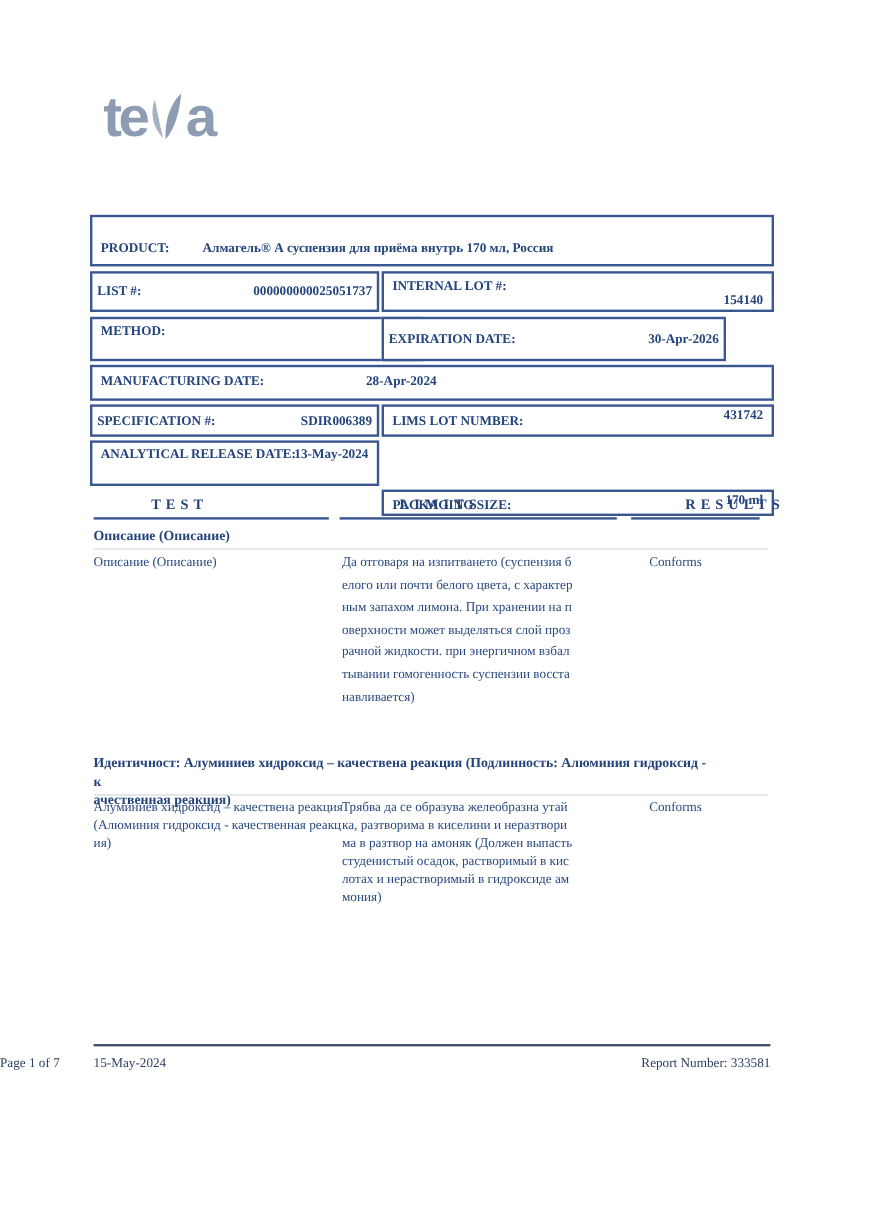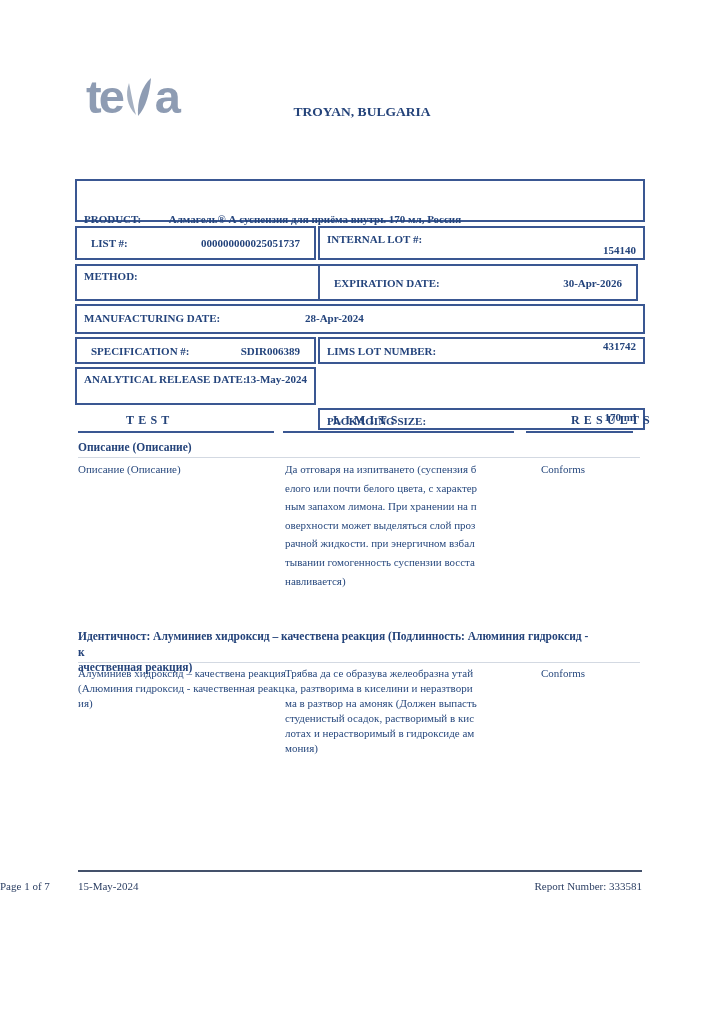--- a/index.html
+++ b/index.html
@@ -11,23 +11,23 @@
   
   .logo{position:absolute;left:86px;top:76px;display:flex;align-items:flex-end;color:#8e9cb3;}
   .logo .ltxt{font-family:"Liberation Sans", sans-serif;font-weight:bold;font-size:47px;
     line-height:40px;letter-spacing:-3px;}
   .logo svg{margin:0 1px -1px 2px;}
   .doc-header{position:absolute;left:0;top:102px;width:724px;text-align:center;
     font-weight:bold;font-size:13.5px;line-height:19.5px;color:#24437a;}
   
   .box{position:absolute;box-sizing:border-box;border:2px solid #3a5792;
     font-size:11px;font-weight:bold;color:#24447c;background:#fff;}
-  .box .pad{padding:4px 7px;margin-top:28px;}
+  .box .pad{padding:20px 7px;}
   .flexrow{display:flex;justify-content:space-between;align-items:center;height:100%;
-    box-sizing:border-box;padding:0 14px;}
+    box-sizing:border-box;padding:0 4px;}
   .lbl{white-space:nowrap;}
   .val{white-space:nowrap;}
   
   .colhead{position:absolute;font-weight:bold;font-size:12px;letter-spacing:0.35em;color:#24437a;margin-left:48px;}
   .rule{position:absolute;height:2px;background:#3a5792;}
   .thinrule{position:absolute;height:1px;background:#d3d9e2;}
   .sechead{position:absolute;font-weight:bold;font-size:11.5px;color:#24437a;white-space:pre-line;line-height:15.5px;}
   .cell{position:absolute;font-size:11px;color:#28497e;white-space:pre;}
   .lh-wide{line-height:18.6px;}
   .lh-tight{line-height:15px;}
@@ -41,21 +41,20 @@
 <div class="logo">
   <span class="ltxt">te</span>
   <svg width="30" height="42" viewBox="0 0 30 42" aria-hidden="true">
     <path d="M5,7 C1,18 3,30 12,39 C9,28 7,16 5,7 Z" fill="#a6b1c2"></path>
     <path d="M27,2 C18,10 13,25 14,40 C22,32 26,15 27,2 Z" fill="#8e9cb3"></path>
   </svg>
   <span class="ltxt">a</span>
 </div>
 
 <div class="doc-header">
-  <div>TROYAN, BULGARIA</div>
 </div>
 
 <div class="box" style="left:75px;top:179px;width:570px;height:43px;">
   <div class="pad">
     <span class="lbl" style="display:inline-block;width:82px;">PRODUCT:</span>
     <span class="val">Алмагель® А суспензия для приёма внутрь 170 мл, Россия</span>
   </div>
 </div>
 
 <div class="box" style="left:75px;top:226px;width:241px;height:34px;">
@@ -68,21 +67,21 @@
 <div class="box" style="left:318px;top:226px;width:327px;height:34px;">
   <span class="lbl abs" style="left:7px;top:5px;">INTERNAL LOT #:</span>
   <span class="val abs" style="right:7px;bottom:2px;">154140</span>
 </div>
 
 <div class="box" style="left:75px;top:264px;width:277px;height:37px;">
   <span class="lbl abs" style="left:7px;top:4px;">METHOD:</span>
   <span class="val abs" style="right:7px;top:4px;"></span>
 </div>
 
-<div class="box" style="left:318px;top:264px;width:320px;height:37px;font-family:Liberation Serif, serif;">
+<div class="box" style="left:318px;top:264px;width:287px;height:37px;font-family:Liberation Serif, serif;">
   <div class="flexrow">
     <span class="lbl">EXPIRATION DATE:</span>
     <span class="val">30-Apr-2026</span>
   </div>
 </div>
 
 <div class="box" style="left:75px;top:304px;width:570px;height:30px;">
   <span class="lbl abs" style="left:7px;top:6px;">MANUFACTURING DATE:</span>
   <span class="val abs" style="left:192px;top:6px;margin-left:36px;">28-Apr-2024</span>
 </div>

